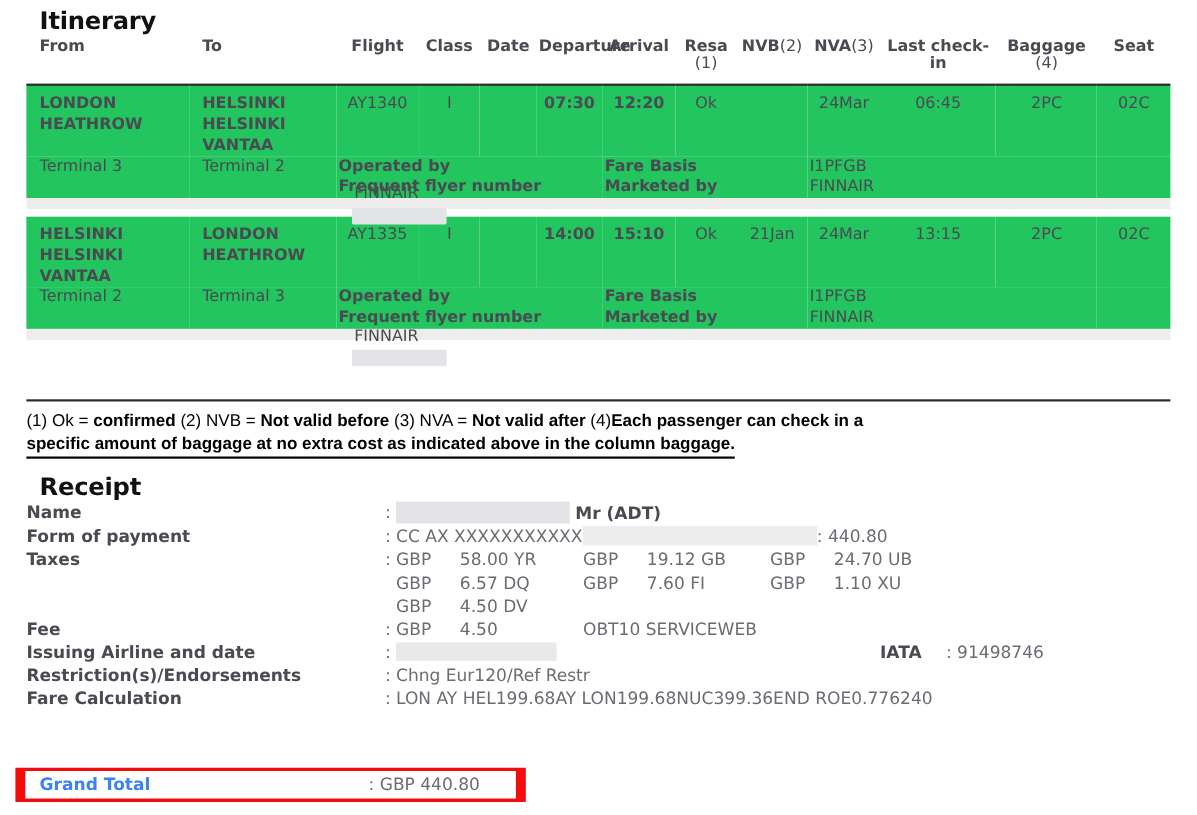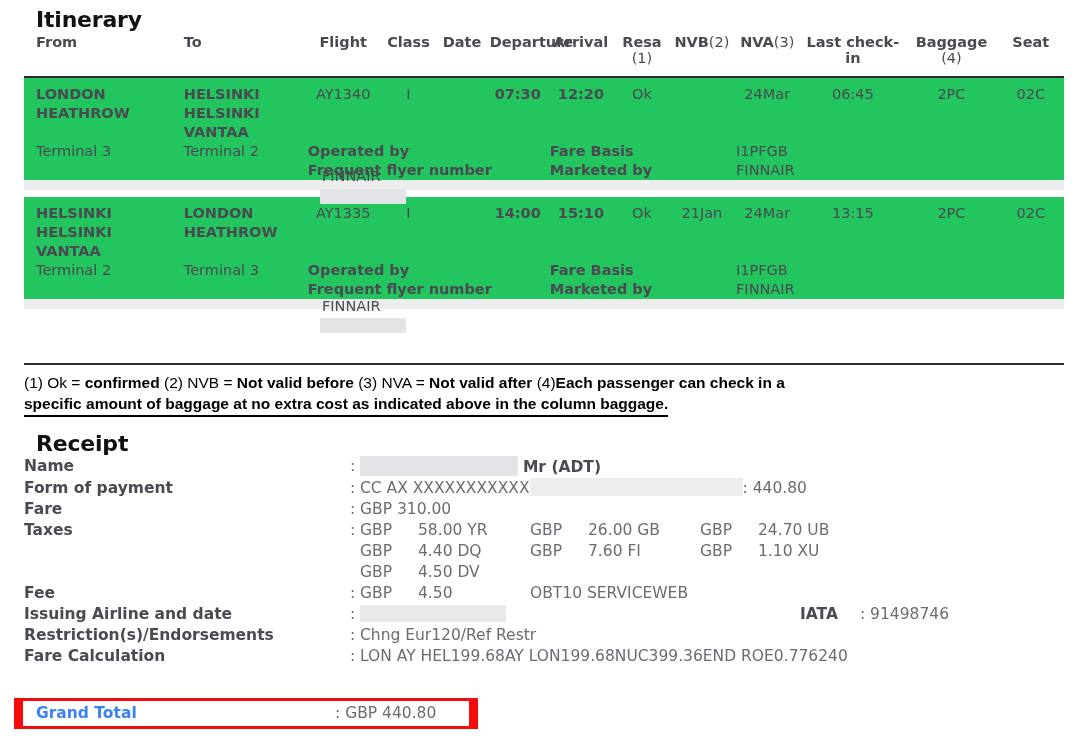--- a/index.html
+++ b/index.html
@@ -334,31 +334,26 @@
         <td class="rlabel">Name</td>
         <td class="rcolon">:</td>
         <td class="rvalue"><span class="redact-name"></span> <span class="v-bold">Mr (ADT)</span></td>
       </tr>
       <tr>
         <td class="rlabel">Form of payment</td>
         <td class="rcolon">:</td>
         <td class="rvalue fop-line"><span>CC AX XXXXXXXXXXX</span><span class="redact-fop"></span><span>: 440.80</span></td>
       </tr>
       <tr>
-        <td class="rlabel">Fare</td>
-        <td class="rcolon">:</td>
-        <td class="rvalue">GBP 310.00</td>
-      </tr>
-      <tr>
         <td class="rlabel">Taxes</td>
         <td class="rcolon">:</td>
         <td class="rvalue">
           <div class="tax-grid">
-            <div class="tax-row"><span class="tax-cur">GBP</span><span class="tax-amt">58.00 YR</span><span class="tax-cur">GBP</span><span class="tax-amt">26.00 GB</span><span class="tax-cur">GBP</span><span class="tax-amt">24.70 UB</span></div>
-            <div class="tax-row"><span class="tax-cur">GBP</span><span class="tax-amt">4.40 DQ</span><span class="tax-cur">GBP</span><span class="tax-amt">7.60 FI</span><span class="tax-cur">GBP</span><span class="tax-amt">1.10 XU</span></div>
+            <div class="tax-row"><span class="tax-cur">GBP</span><span class="tax-amt">58.00 YR</span><span class="tax-cur">GBP</span><span class="tax-amt">19.12 GB</span><span class="tax-cur">GBP</span><span class="tax-amt">24.70 UB</span></div>
+            <div class="tax-row"><span class="tax-cur">GBP</span><span class="tax-amt">6.57 DQ</span><span class="tax-cur">GBP</span><span class="tax-amt">7.60 FI</span><span class="tax-cur">GBP</span><span class="tax-amt">1.10 XU</span></div>
             <div class="tax-row"><span class="tax-cur">GBP</span><span class="tax-amt">4.50 DV</span></div>
           </div>
         </td>
       </tr>
       <tr>
         <td class="rlabel">Fee</td>
         <td class="rcolon">:</td>
         <td class="rvalue"><span class="tax-cur">GBP</span><span class="tax-amt">4.50</span><span>OBT10 SERVICEWEB</span></td>
       </tr>
       <tr>

